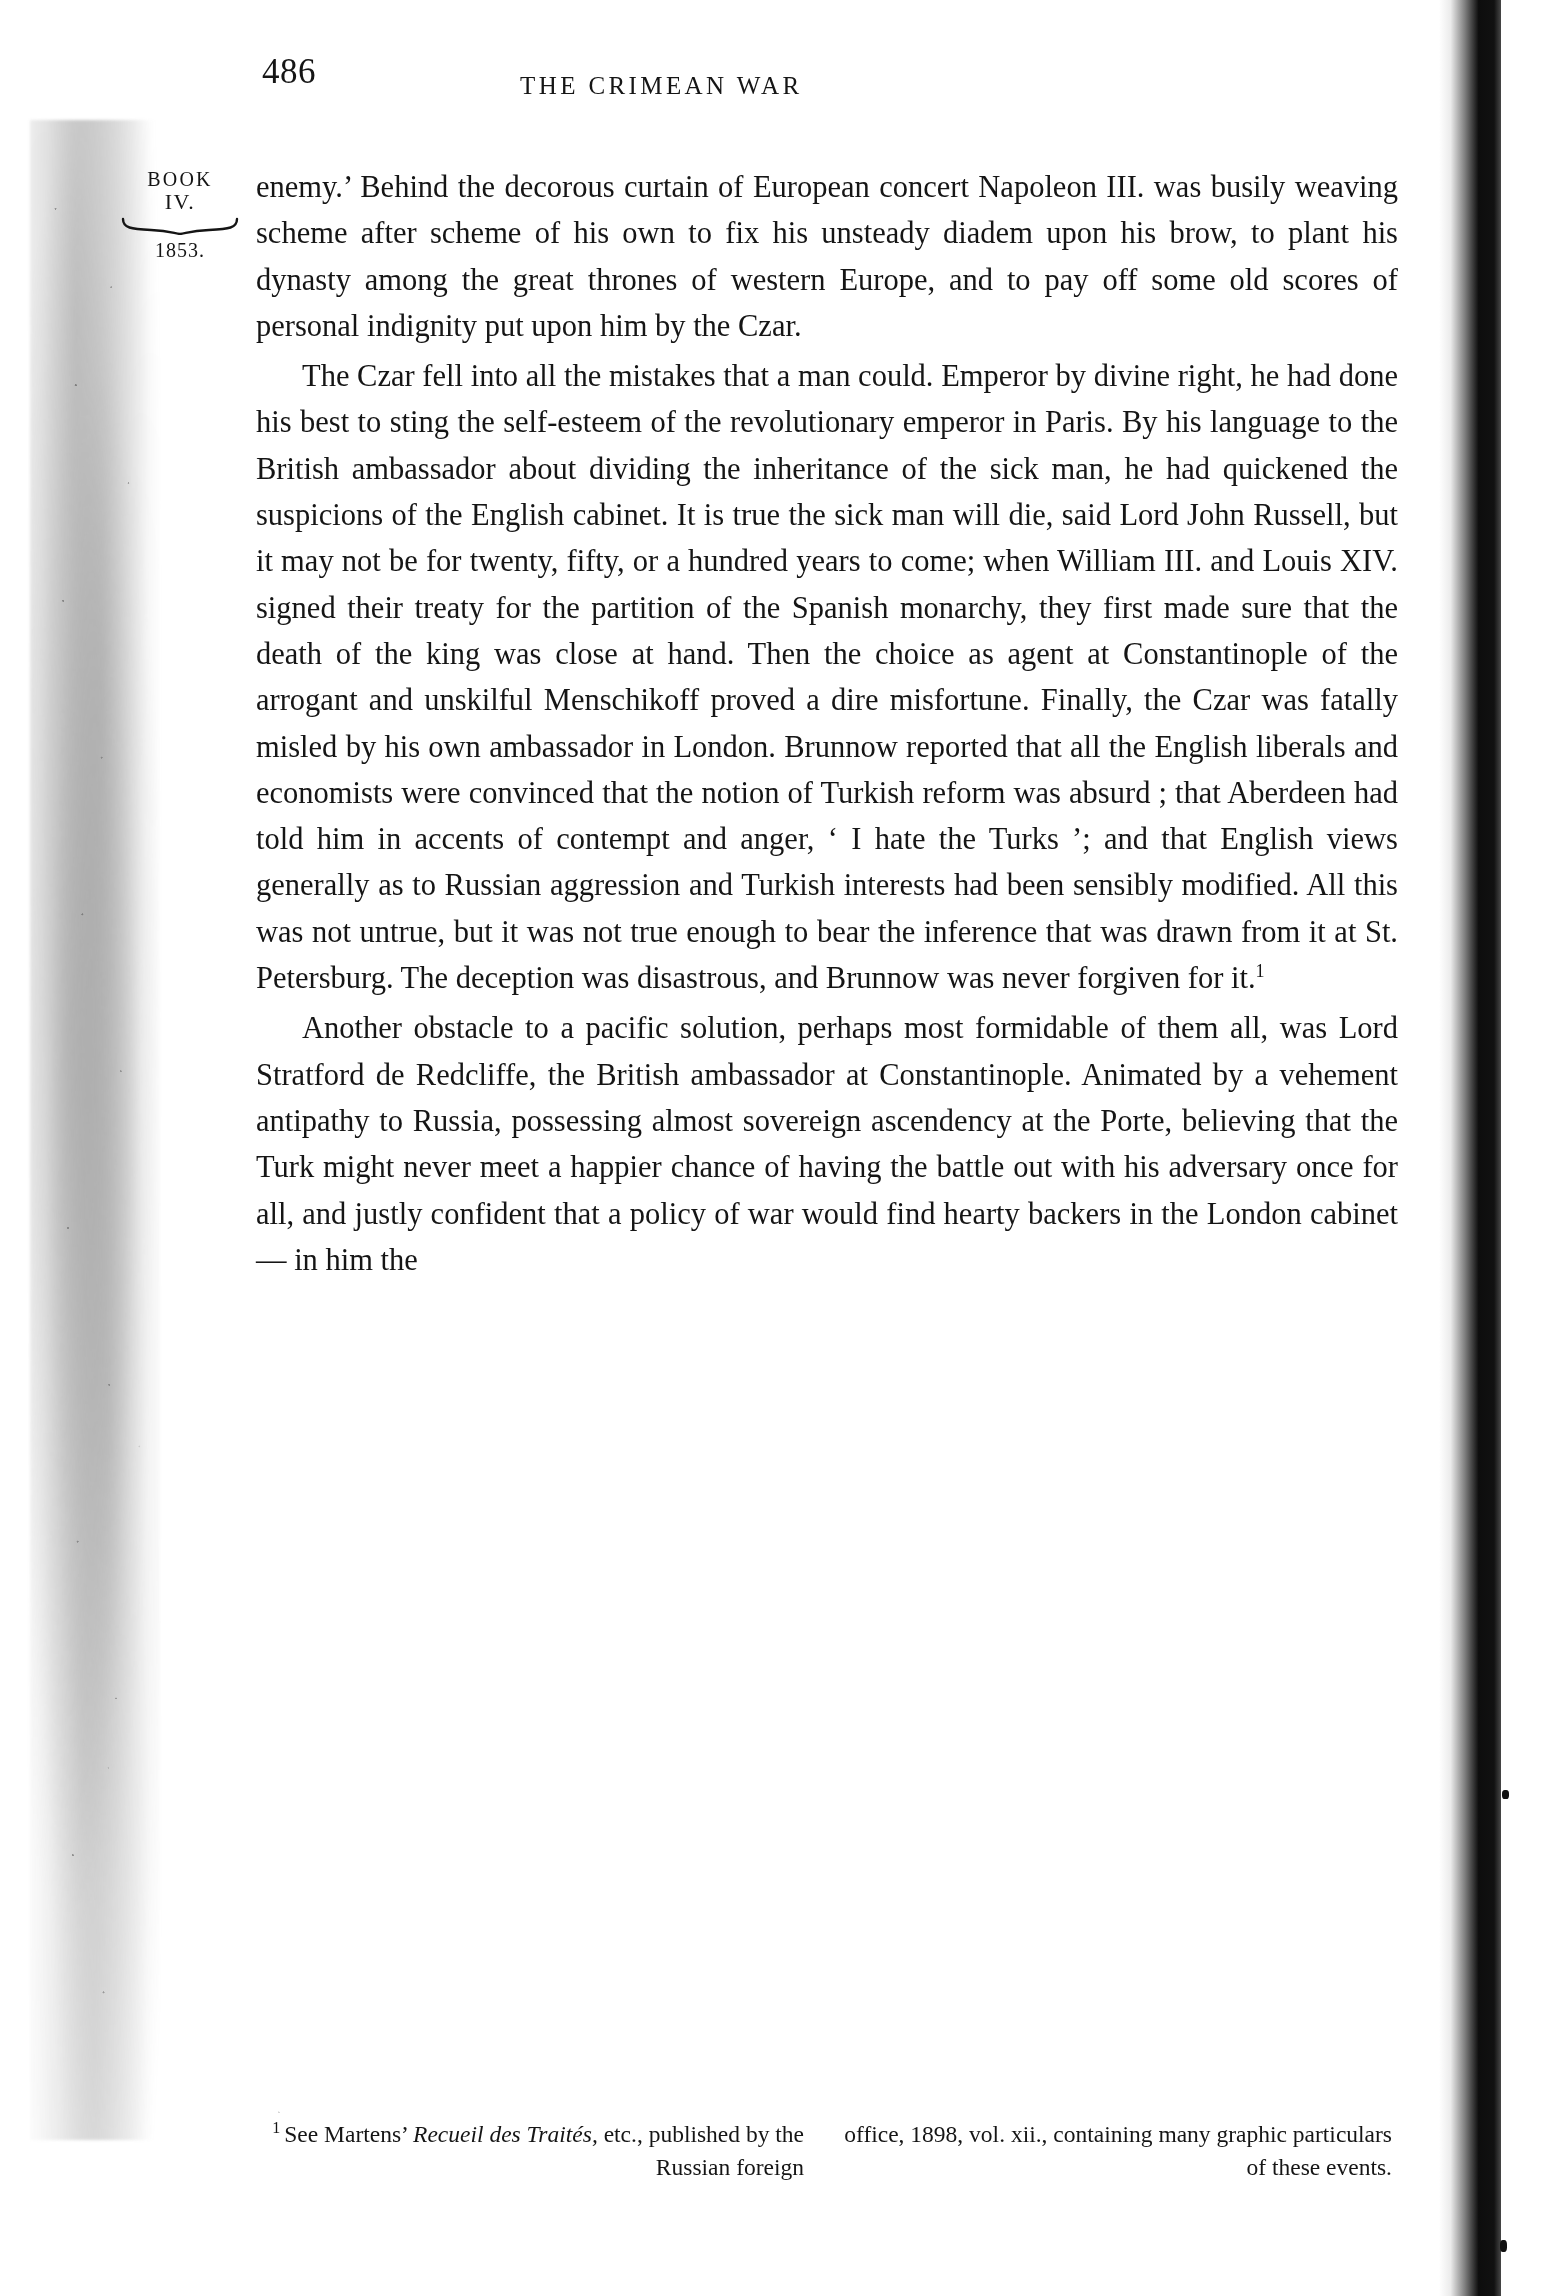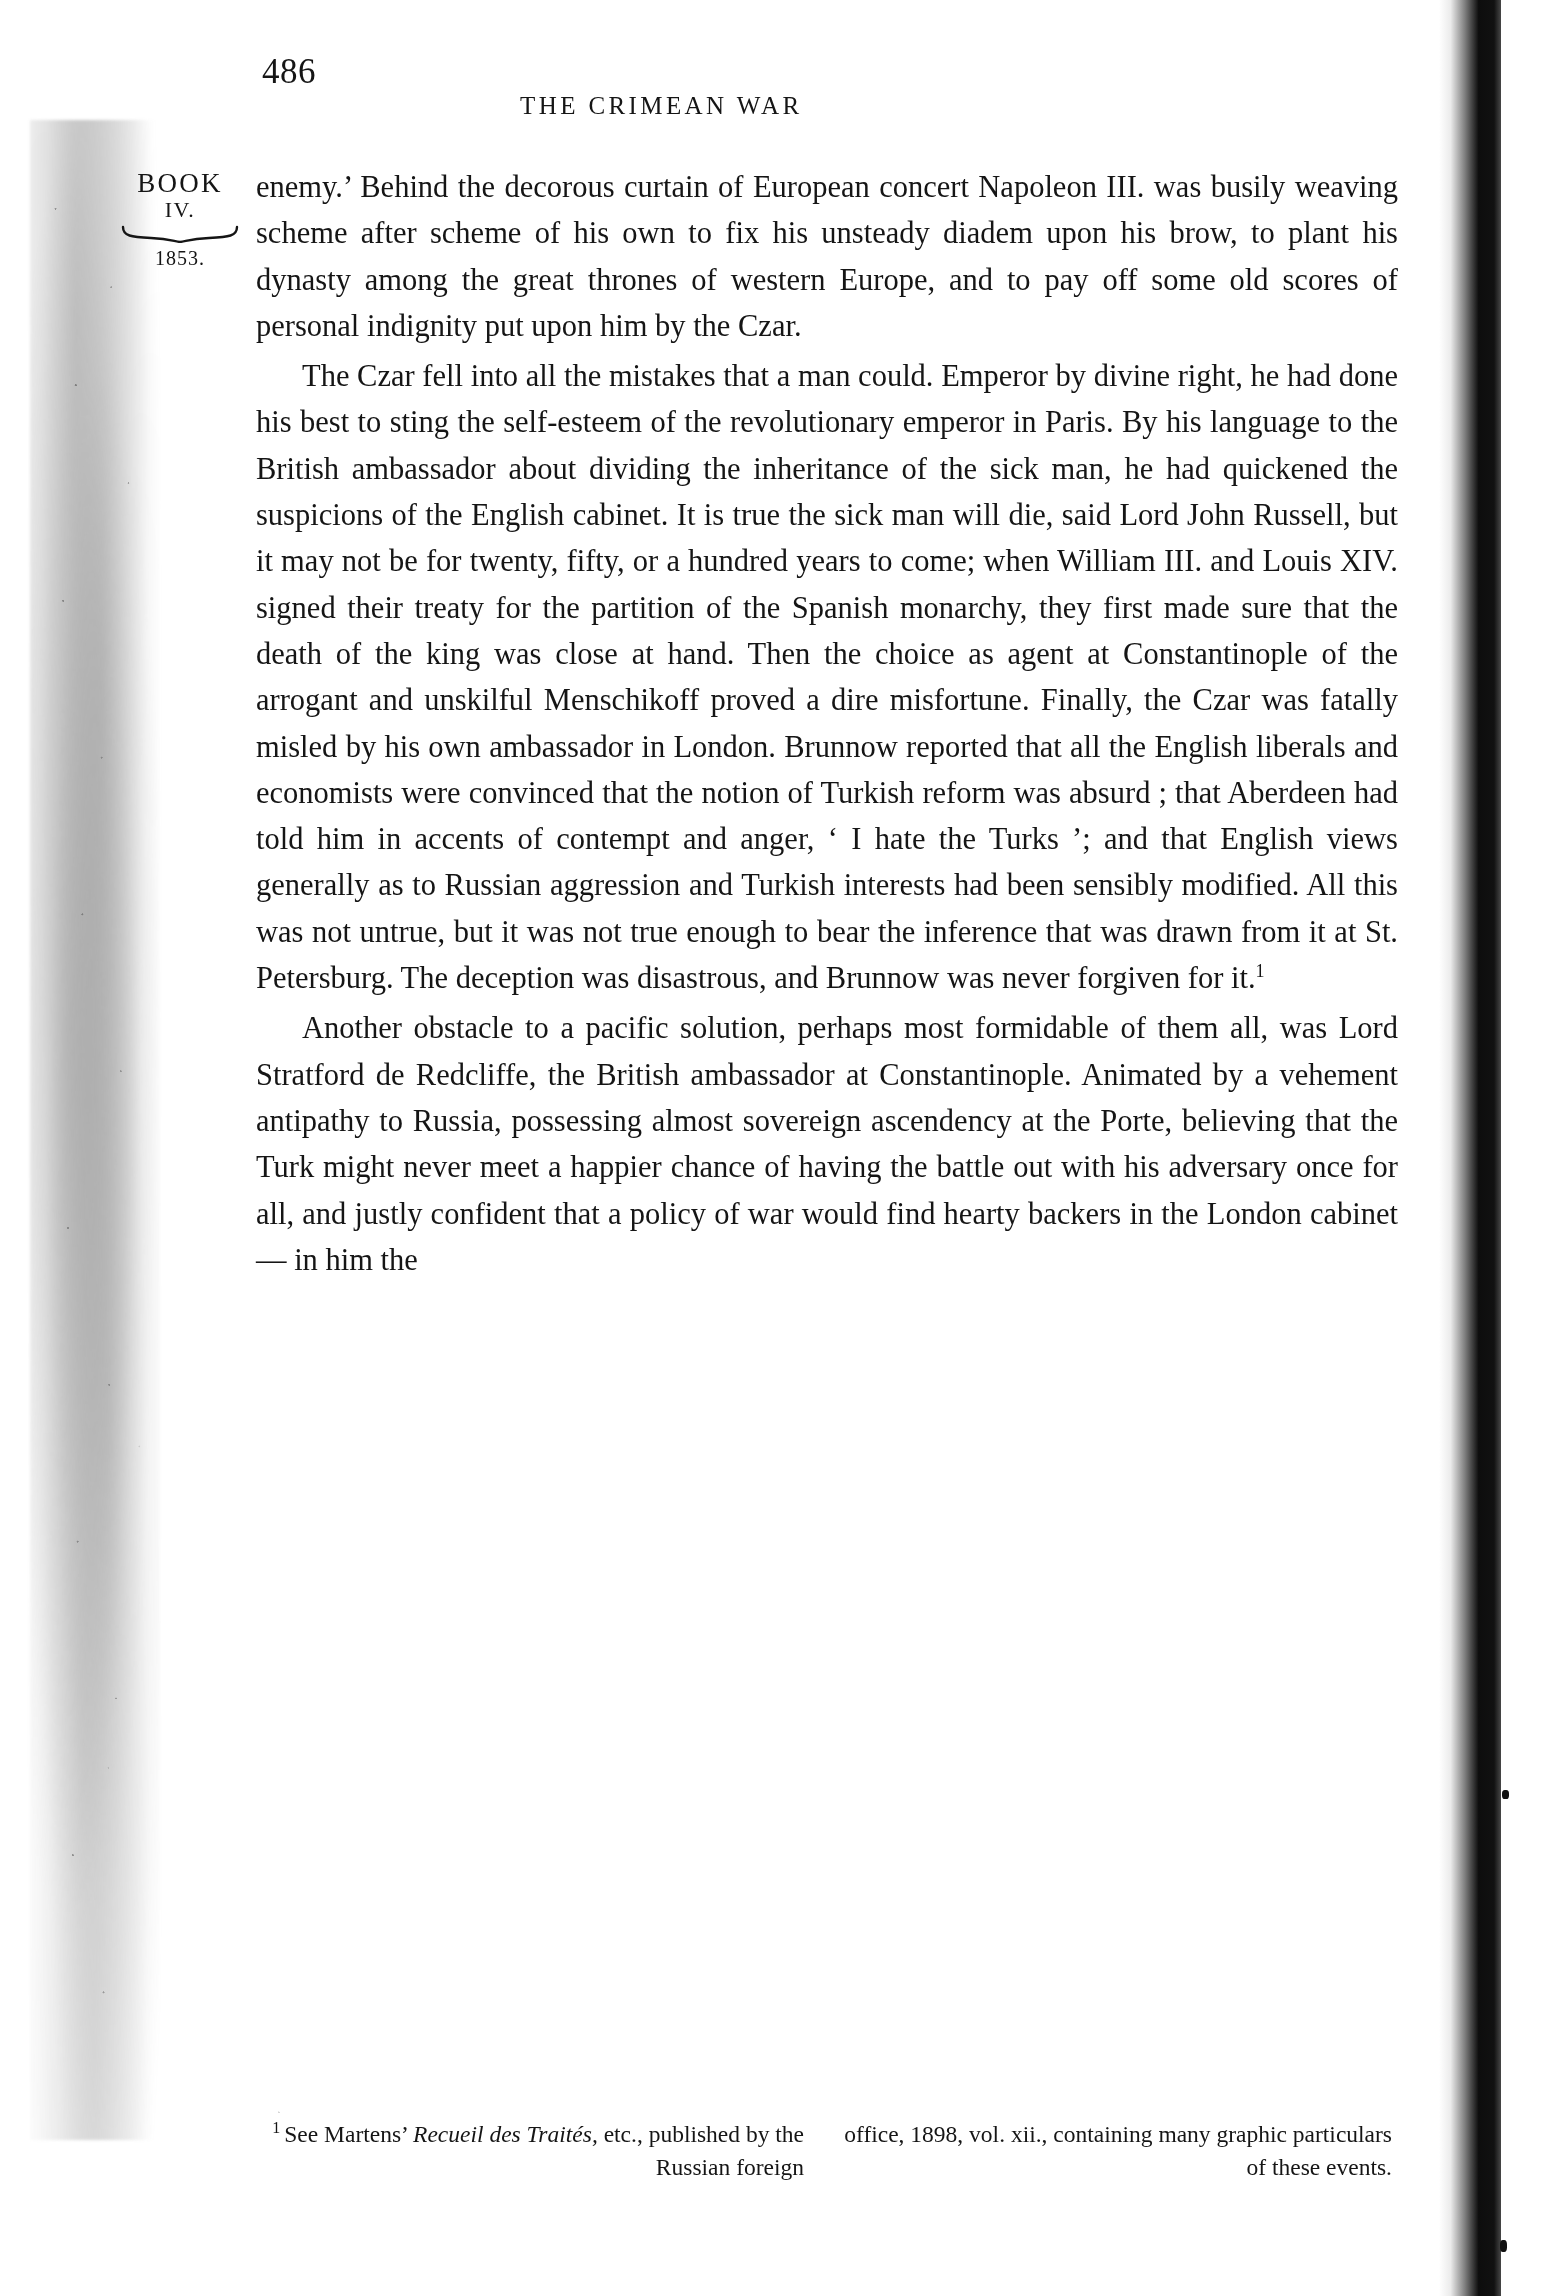--- a/index.html
+++ b/index.html
@@ -109,33 +109,32 @@
   .running-head {
     position: absolute;
     left: 520px;
     top: 72px;
     width: 760px;
     text-align: left;
     font-size: 25px;
     letter-spacing: 3.4px;
     font-variant: small-caps;
     text-transform: uppercase;
-    margin-top: 20px;
   }
 
   .side-note {
     position: absolute;
     left: 110px;
     top: 168px;
     width: 140px;
     text-align: center;
     line-height: 1.12;
   }
   .side-note .book-label {
-    font-size: 27px;
+    font-size: 20px;
     letter-spacing: 2.2px;
   }
   .side-note .book-num {
     font-size: 22px;
     letter-spacing: 1.6px;
   }
   .side-brace {
     display: block;
     margin: 2px auto 4px auto;
     width: 118px;

